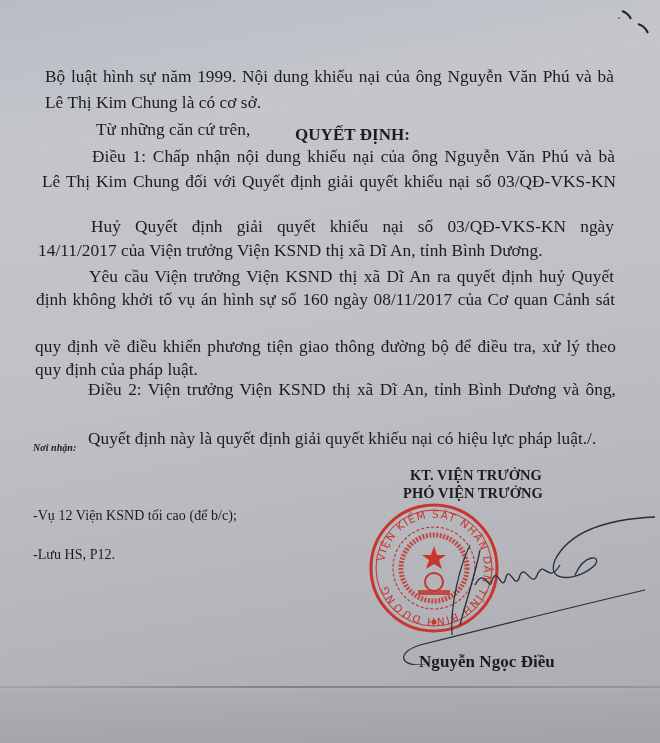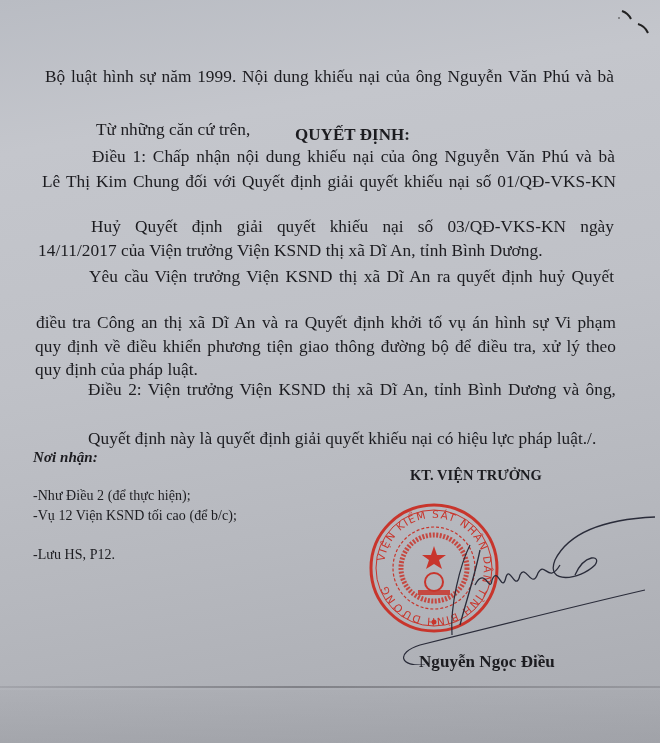--- a/index.html
+++ b/index.html
@@ -36,46 +36,47 @@
   <svg class="corner-mark" style="left:618px;top:6px" width="42" height="30">
     <path d="M4 5 Q10 7 13 13" stroke="#222" stroke-width="2" fill="none"></path>
     <path d="M20 18 Q27 20 30 27" stroke="#222" stroke-width="2" fill="none"></path>
     <circle cx="1" cy="12" r="0.8" fill="#333"></circle>
     <circle cx="22" cy="31" r="0.8" fill="#333"></circle>
   </svg>
 
   <div class="line just" style="left:45px;top:66px;width:569px">
       <span style="width:100%;text-align-last:justify;text-align:justify">Bộ luật hình sự năm 1999. Nội dung khiếu nại của ông Nguyễn Văn Phú và bà</span>
     </div>
+  <div class="line" style="left:45px;top:92px">Lê Thị Kim Chung là có cơ sở.</div>
 
   <div class="line" style="left:96px;top:119px">Từ những căn cứ trên,</div>
 
   <div class="line bold" style="left:295px;top:124px;font-size:17px">QUYẾT ĐỊNH:</div>
 
   <div class="line" style="left:92px;top:146px;width:523px;text-align:justify;text-align-last:justify">Điều 1: Chấp nhận nội dung khiếu nại của ông Nguyễn Văn Phú và bà</div>
-  <div class="line" style="left:42px;top:171px;width:574px;text-align:justify;text-align-last:justify">Lê Thị Kim Chung đối với Quyết định giải quyết khiếu nại số 01/QĐ-VKS-KN</div>
+  <div class="line" style="left:42px;top:171px;width:574px;text-align:justify;text-align-last:justify">Lê Thị Kim Chung đối với Quyết định giải quyết khiếu nại số 03/QĐ-VKS-KN</div>
 
   <div class="line" style="left:91px;top:216px;width:523px;text-align:justify;text-align-last:justify">Huỷ Quyết định giải quyết khiếu nại số 03/QĐ-VKS-KN ngày</div>
   <div class="line" style="left:38px;top:240px">14/11/2017 của Viện trưởng Viện KSND thị xã Dĩ An, tỉnh Bình Dương.</div>
 
   <div class="line" style="left:89px;top:266px;width:525px;text-align:justify;text-align-last:justify">Yêu cầu Viện trưởng Viện KSND thị xã Dĩ An ra quyết định huỷ Quyết</div>
-  <div class="line" style="left:36px;top:312px;width:580px;text-align:justify;text-align-last:justify">điều tra Công an thị xã Dĩ An và ra Quyết định khởi tố vụ án hình sự Vi phạm</div>
+  <div class="line" style="left:36px;top:289px;width:579px;text-align:justify;text-align-last:justify">định không khởi tố vụ án hình sự số 160 ngày 08/11/2017 của Cơ quan Cảnh sát</div>
   <div class="line" style="left:35px;top:336px;width:581px;text-align:justify;text-align-last:justify">quy định về điều khiển phương tiện giao thông đường bộ để điều tra, xử lý theo</div>
   <div class="line" style="left:35px;top:359px">quy định của pháp luật.</div>
 
   <div class="line" style="left:88px;top:379px;width:528px;text-align:justify;text-align-last:justify">Điều 2: Viện trưởng Viện KSND thị xã Dĩ An, tỉnh Bình Dương và ông,</div>
 
   <div class="line" style="left:88px;top:428px">Quyết định này là quyết định giải quyết khiếu nại có hiệu lực pháp luật./.</div>
 
-  <div class="line italic-bold small" style="left:33px;top:448px;font-size:15px">Nơi nhận:</div>
-  <div class="line small" style="left:33px;top:486px">-Như Điều 2 (để thực hiện);</div>
+  <div class="line italic-bold small" style="left:33px;top:438px;font-size:10px">Nơi nhận:</div>
   <div class="line small" style="left:33px;top:506px">-Vụ 12 Viện KSND tối cao (để b/c);</div>
   <div class="line small" style="left:33px;top:545px">-Lưu HS, P12.</div>
 
   <div class="line sign" style="left:410px;top:464px;width:150px">KT. VIỆN TRƯỞNG</div>
+  <div class="line sign" style="left:410px;top:482px;width:170px;left:403px">PHÓ VIỆN TRƯỞNG</div>
 
   <svg class="stamp" viewBox="0 0 132 132">
     <defs>
       <path id="stampArc" d="M66,66 m-50,0 a50,50 0 1,1 100,0 a50,50 0 1,1 -100,0"></path>
     </defs>
     <circle cx="66" cy="66" r="63" fill="none" stroke="#c8352c" stroke-width="3"></circle>
     <circle cx="66" cy="66" r="58" fill="none" stroke="#c8352c" stroke-width="1"></circle>
     <circle cx="66" cy="66" r="41" fill="none" stroke="#c8352c" stroke-width="1.2" stroke-dasharray="3 2"></circle>
     <text font-family="DejaVu Sans, sans-serif" font-size="10.5" fill="#c8352c" letter-spacing="1.3">
       <textPath href="#stampArc" startOffset="2%">VIỆN KIỂM SÁT NHÂN DÂN TỈNH BÌNH DƯƠNG</textPath>

